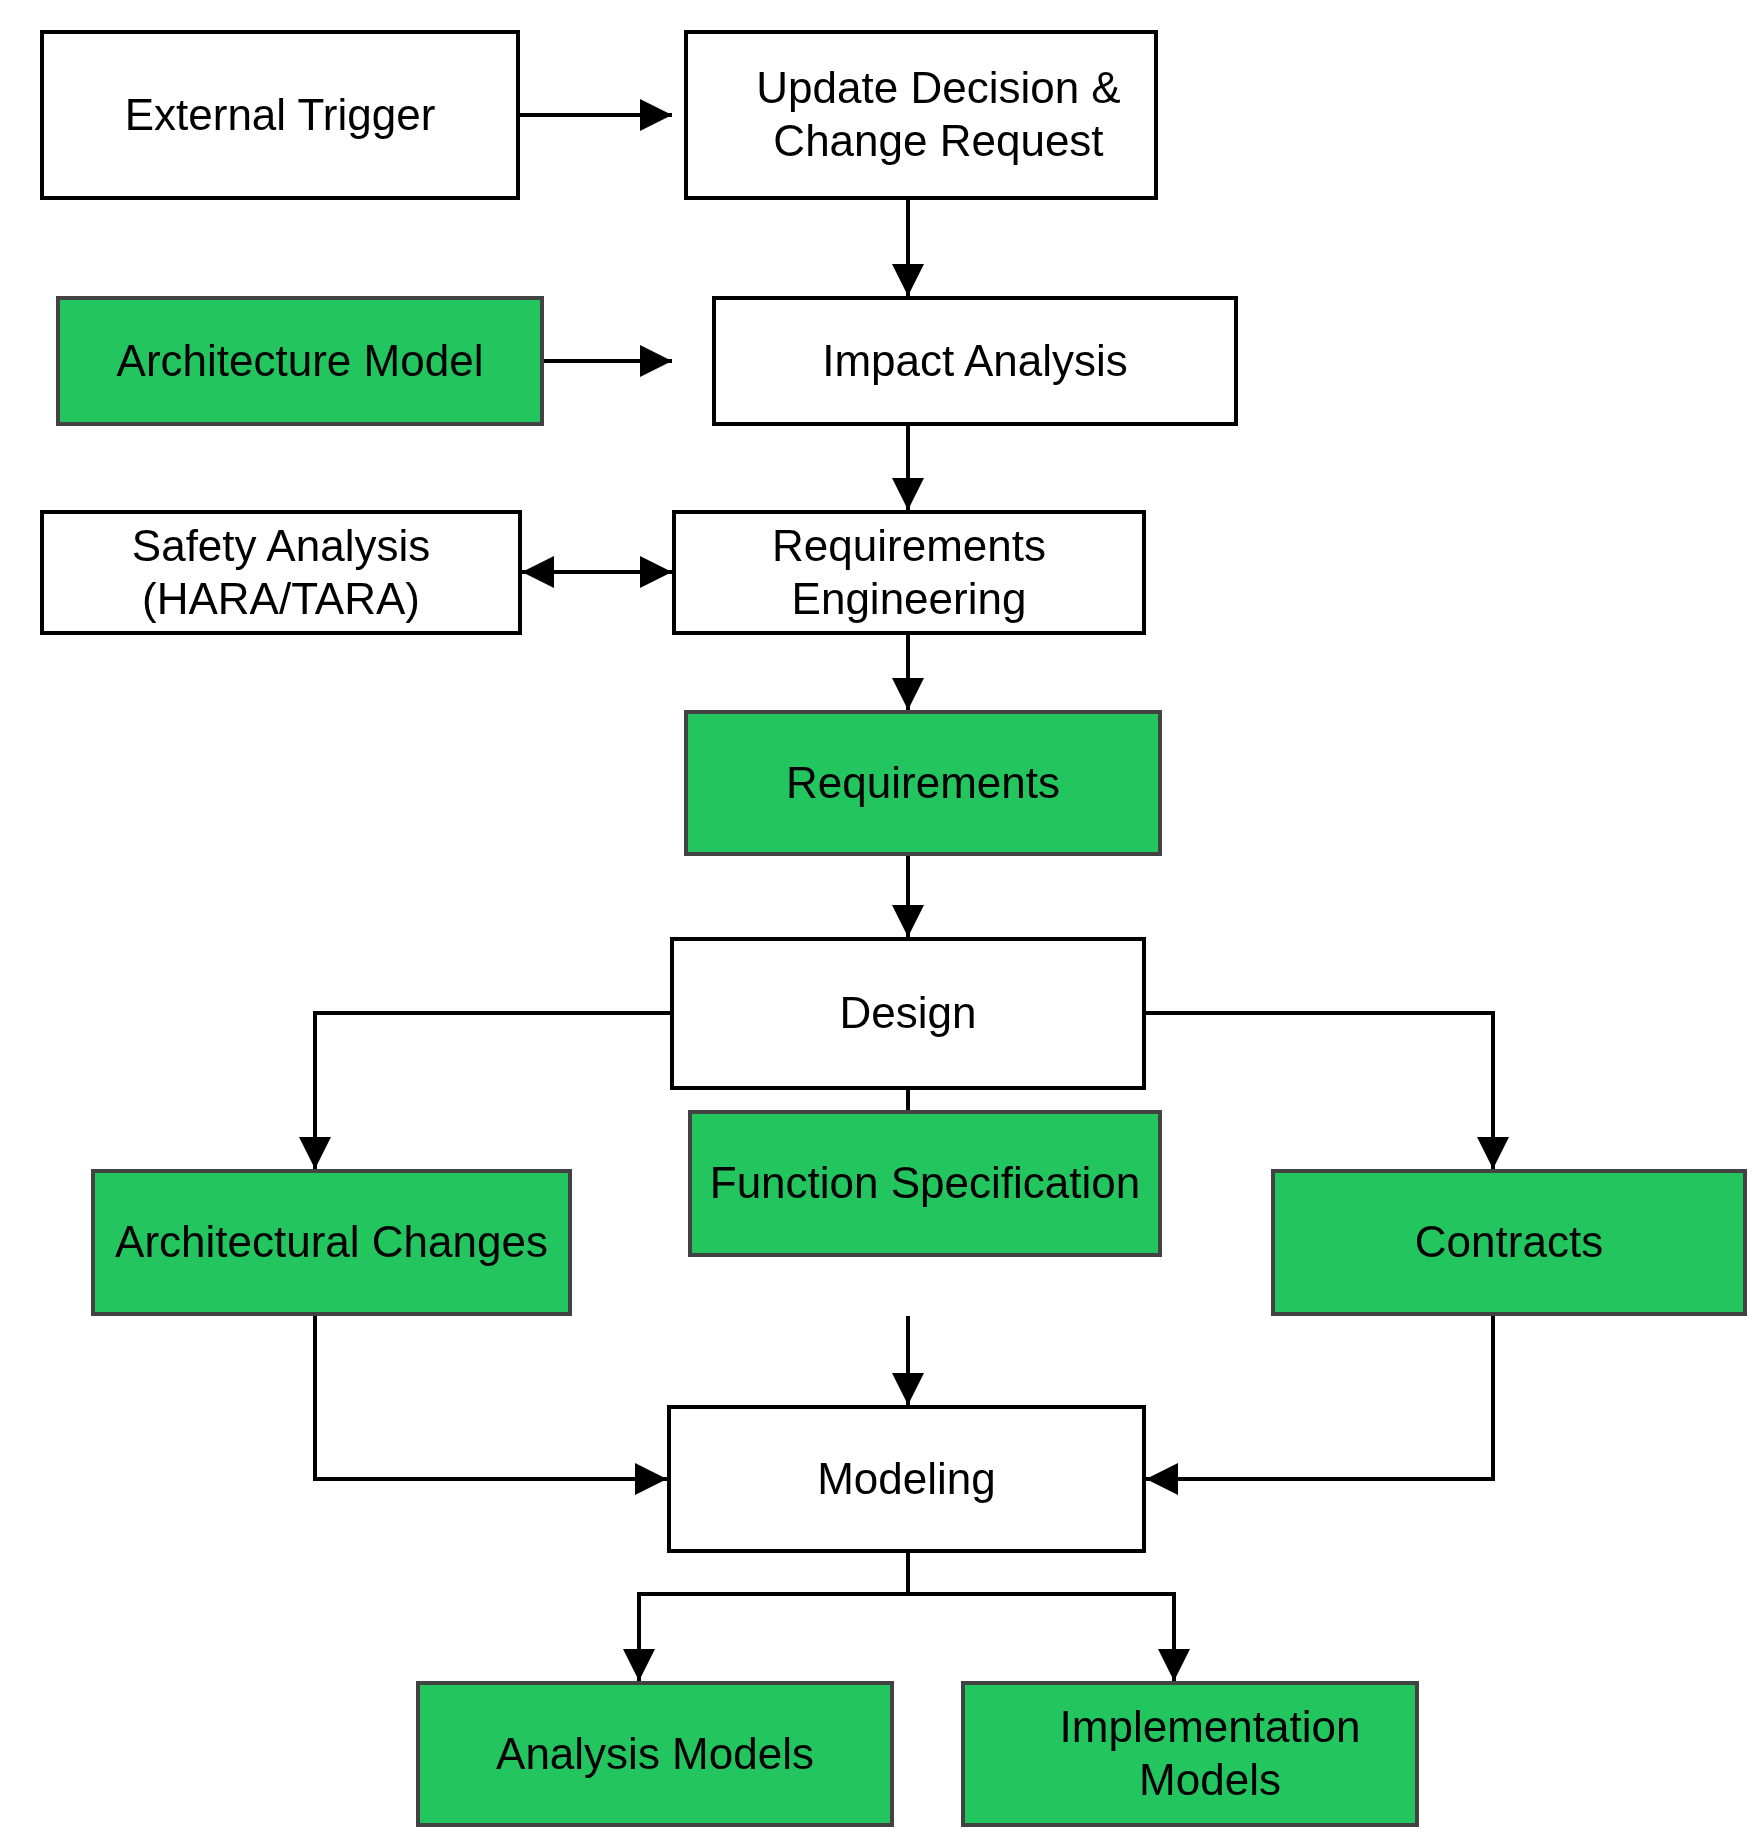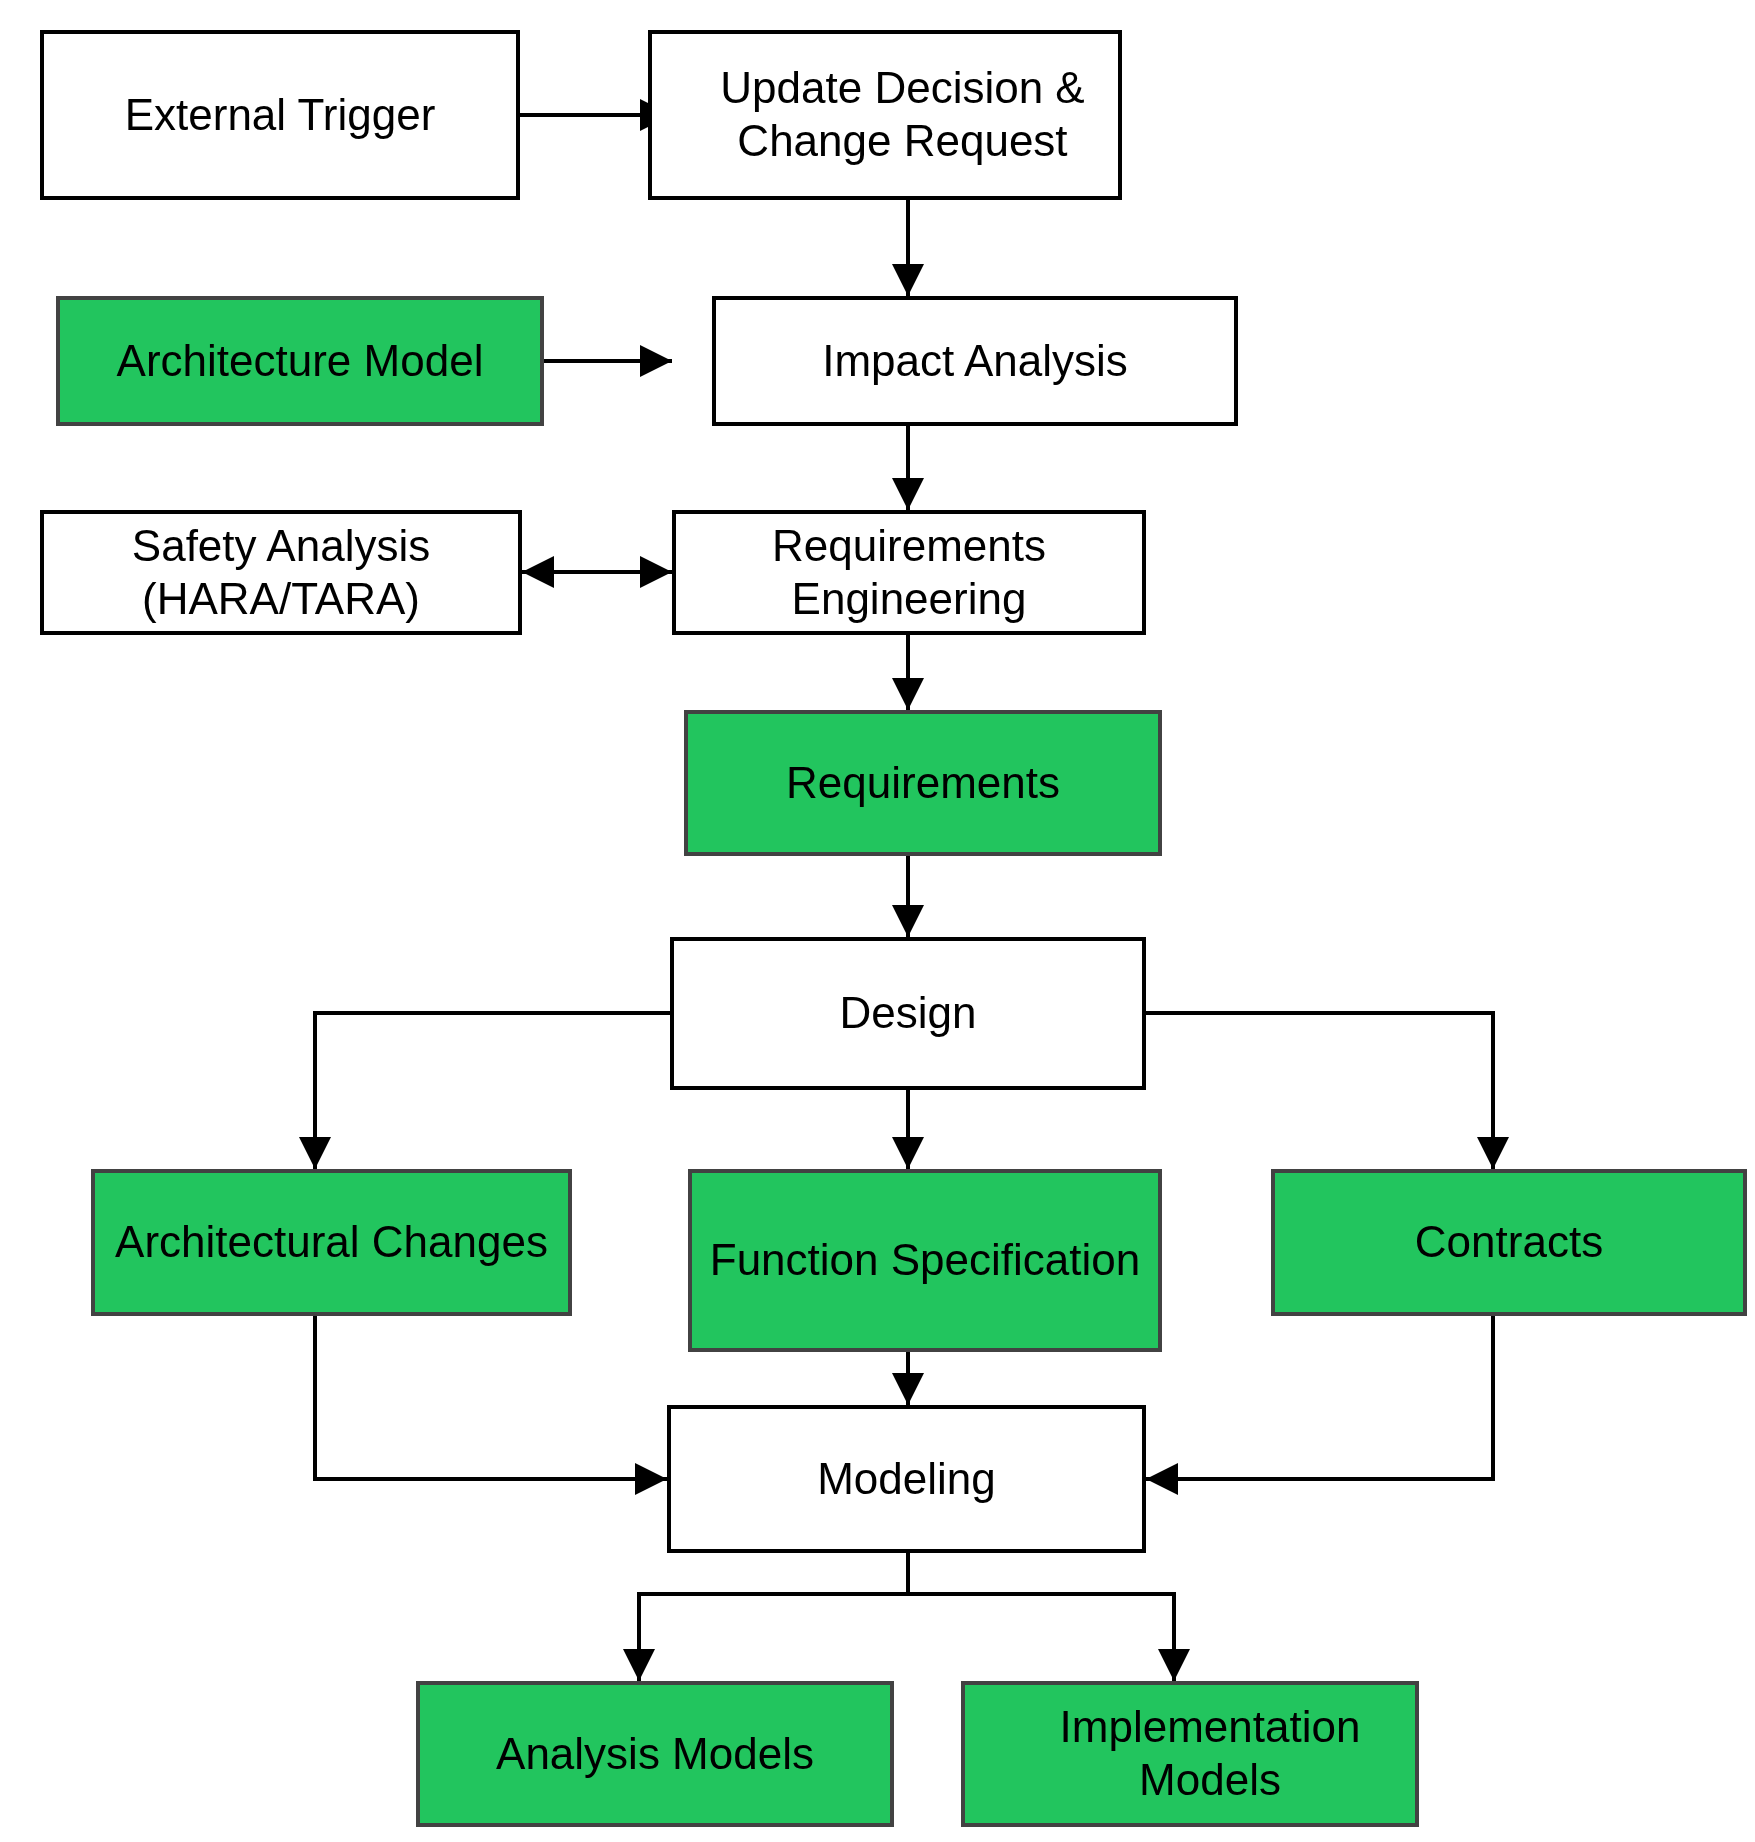--- a/index.html
+++ b/index.html
@@ -57,31 +57,31 @@
         <polyline points="1146,1013 1493,1013 1493,1169" fill="none" stroke="#000000" stroke-width="4" marker-end="url(#arrowhead)"></polyline>
         <polyline points="315,1316 315,1479 667,1479" fill="none" stroke="#000000" stroke-width="4" marker-end="url(#arrowhead)"></polyline>
         <polyline points="908,1316 908,1405" fill="none" stroke="#000000" stroke-width="4" marker-end="url(#arrowhead)"></polyline>
         <polyline points="1493,1316 1493,1479 1146,1479" fill="none" stroke="#000000" stroke-width="4" marker-end="url(#arrowhead)"></polyline>
         <polyline points="908,1553 908,1594" fill="none" stroke="#000000" stroke-width="4"></polyline>
         <polyline points="639,1681 639,1594 1174,1594 1174,1681" fill="none" stroke="#000000" stroke-width="4" marker-end="url(#arrowhead)" marker-start="url(#arrowhead)"></polyline>
       </g>
   </svg>
   <div id="nodes">
       <div class="node white" style="left: 40px; top: 30px; width: 480px; height: 170px;"><span>External Trigger</span></div>
-      <div class="node white" style="left: 648px; top: 30px; width: 474px; height: 170px; padding-left: 35px;"><span>Update Decision &amp;
+      <div class="node white" style="left: 684px; top: 30px; width: 474px; height: 170px; padding-left: 35px;"><span>Update Decision &amp;
 Change Request</span></div>
       <div class="node gray" style="left: 40px; top: 296px; width: 488px; height: 130px;"><span>Architecture Model</span></div>
       <div class="node white" style="left: 712px; top: 296px; width: 526px; height: 130px;"><span>Impact Analysis</span></div>
       <div class="node white" style="left: 40px; top: 510px; width: 482px; height: 125px;"><span>Safety Analysis
 (HARA/TARA)</span></div>
       <div class="node white" style="left: 672px; top: 510px; width: 474px; height: 125px;"><span>Requirements
 Engineering</span></div>
       <div class="node gray" style="left: 668px; top: 710px; width: 478px; height: 146px;"><span>Requirements</span></div>
       <div class="node white" style="left: 670px; top: 937px; width: 476px; height: 153px;"><span>Design</span></div>
       <div class="node gray" style="left: 75px; top: 1169px; width: 481px; height: 147px;"><span>Architectural Changes</span></div>
-      <div class="node gray" style="left: 672px; top: 1169px; width: 474px; height: 183px; align-items: center;"><span>Function Specification</span></div>
+      <div class="node gray" style="left: 672px; top: 1110px; width: 474px; height: 147px; align-items: center;"><span>Function Specification</span></div>
       <div class="node gray" style="left: 1255px; top: 1169px; width: 476px; height: 147px;"><span>Contracts</span></div>
       <div class="node white" style="left: 667px; top: 1405px; width: 479px; height: 148px; align-items: center;"><span>Modeling</span></div>
       <div class="node gray" style="left: 400px; top: 1681px; width: 478px; height: 146px;"><span>Analysis Models</span></div>
       <div class="node gray" style="left: 945px; top: 1681px; width: 458px; height: 146px; padding-left: 40px;"><span>Implementation
 Models</span></div>
     </div>
 </div>
 
 </body></html>

